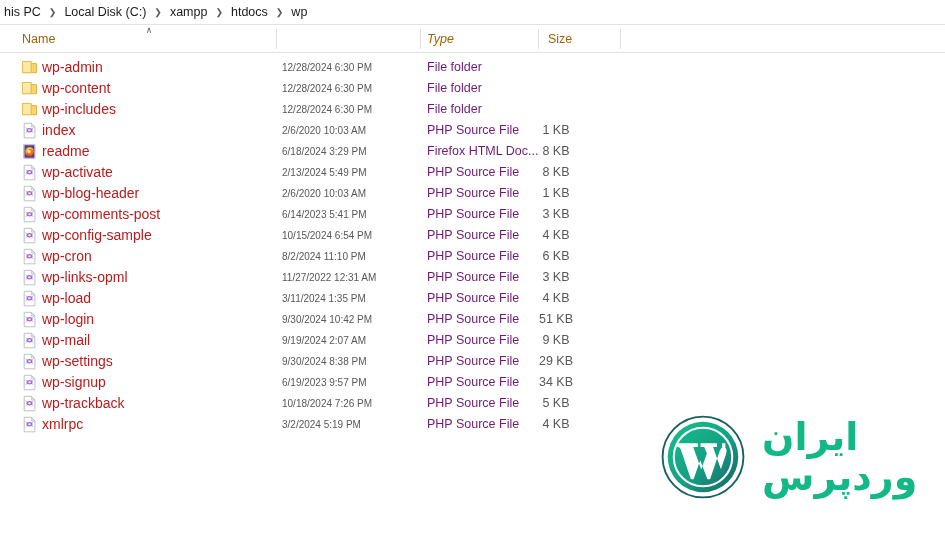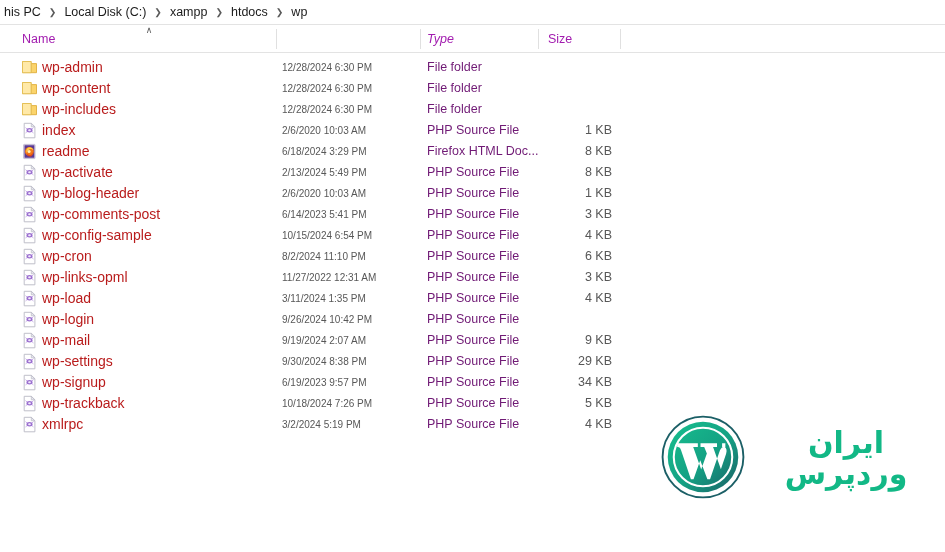--- a/index.html
+++ b/index.html
@@ -53,21 +53,21 @@
     position: relative;
     height: 28px;
     background: #ffffff;
   }
   .col-head {
     position: absolute;
     top: 0;
     height: 28px;
     line-height: 28px;
     font-size: 12.5px;
-    color: #a21caf;
+    color: #a16207;
     white-space: nowrap;
   }
   .col-divider {
     position: absolute;
     top: 4px;
     height: 20px;
     width: 1px;
     background: #e0e0e0;
   }
   #sort-indicator {
@@ -137,21 +137,21 @@
   }
   .cell-size {
     position: absolute;
     left: 500px;
     width: 112px;
     top: 0;
     height: 21px;
     line-height: 21px;
     font-size: 12.5px;
     color: #575757;
-    text-align: right;
+    text-align: center;
     white-space: nowrap;
   }
 
   
   .icon-svg { display: block; width: 17px; height: 17px; }
 
   
   #watermark {
     position: absolute;
     left: 660px;
@@ -164,24 +164,24 @@
   #wp-mark { width: 86px; height: 86px; flex: 0 0 auto; }
   #wm-text {
     margin-left: 16px;
     display: flex;
     flex-direction: column;
     justify-content: center;
     padding-top: 2px;
   }
   #wm-fa {
     font-family: "DejaVu Sans", sans-serif;
-    font-size: 30px;
+    font-size: 38px;
     color: #12b886;
     direction: rtl;
-    text-align: center;
+    text-align: left;
     line-height: 1.05;
     letter-spacing: 0px;
     font-weight: 700;
   }
   #wm-en {
     font-family: "Liberation Sans", sans-serif;
     font-size: 18.5px;
     color: #57606a;
     letter-spacing: 3.2px;
     line-height: 1.25;
@@ -396,22 +396,23 @@
       <div class="cell-icon">
         <svg class="icon-svg" viewBox="0 0 17 17">
           <path d="M3.2 1.3h7.1l3.6 3.5v11H3.2z" fill="#ffffff" stroke="#b9b9c4" stroke-width="0.9"></path>
           <path d="M10.3 1.3l3.6 3.5h-3.6z" fill="#e6e6ee" stroke="#b9b9c4" stroke-width="0.7"></path>
           <ellipse cx="8.5" cy="8.3" rx="3.0" ry="2.2" fill="#9b6fd0"></ellipse>
           <ellipse cx="8.5" cy="8.3" rx="1.4" ry="1.0" fill="#f2ecfa"></ellipse>
           <path d="M5.6 6.6l-0.9-0.8M11.4 6.6l0.9-0.8M5.6 10.0l-0.9 0.8M11.4 10.0l0.9 0.8" stroke="#9b6fd0" stroke-width="0.9"></path>
         </svg>
       </div>
       <div class="cell-name">wp-login</div>
-      <div class="cell-date">9/26/2024 10:42 PM</div>
-      <div class="cell-type">PHP Source File</div>
+      <div class="cell-date">9/30/2024 10:42 PM</div>
+      <div class="cell-type">PHP Source File</div>
+      <div class="cell-size">51 KB</div>
     </div>
     <div class="file-row">
       <div class="cell-icon">
         <svg class="icon-svg" viewBox="0 0 17 17">
           <path d="M3.2 1.3h7.1l3.6 3.5v11H3.2z" fill="#ffffff" stroke="#b9b9c4" stroke-width="0.9"></path>
           <path d="M10.3 1.3l3.6 3.5h-3.6z" fill="#e6e6ee" stroke="#b9b9c4" stroke-width="0.7"></path>
           <ellipse cx="8.5" cy="8.3" rx="3.0" ry="2.2" fill="#9b6fd0"></ellipse>
           <ellipse cx="8.5" cy="8.3" rx="1.4" ry="1.0" fill="#f2ecfa"></ellipse>
           <path d="M5.6 6.6l-0.9-0.8M11.4 6.6l0.9-0.8M5.6 10.0l-0.9 0.8M11.4 10.0l0.9 0.8" stroke="#9b6fd0" stroke-width="0.9"></path>
         </svg>

